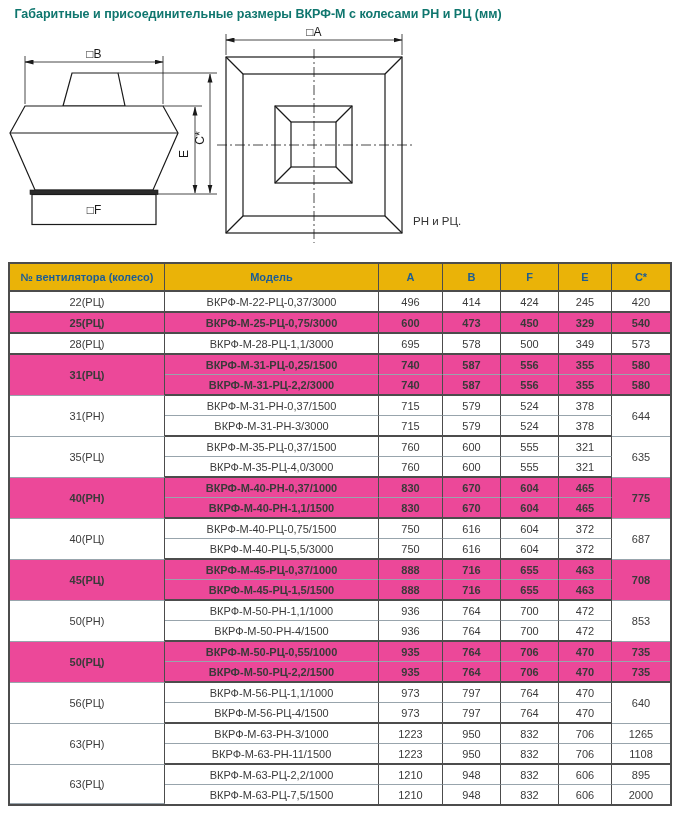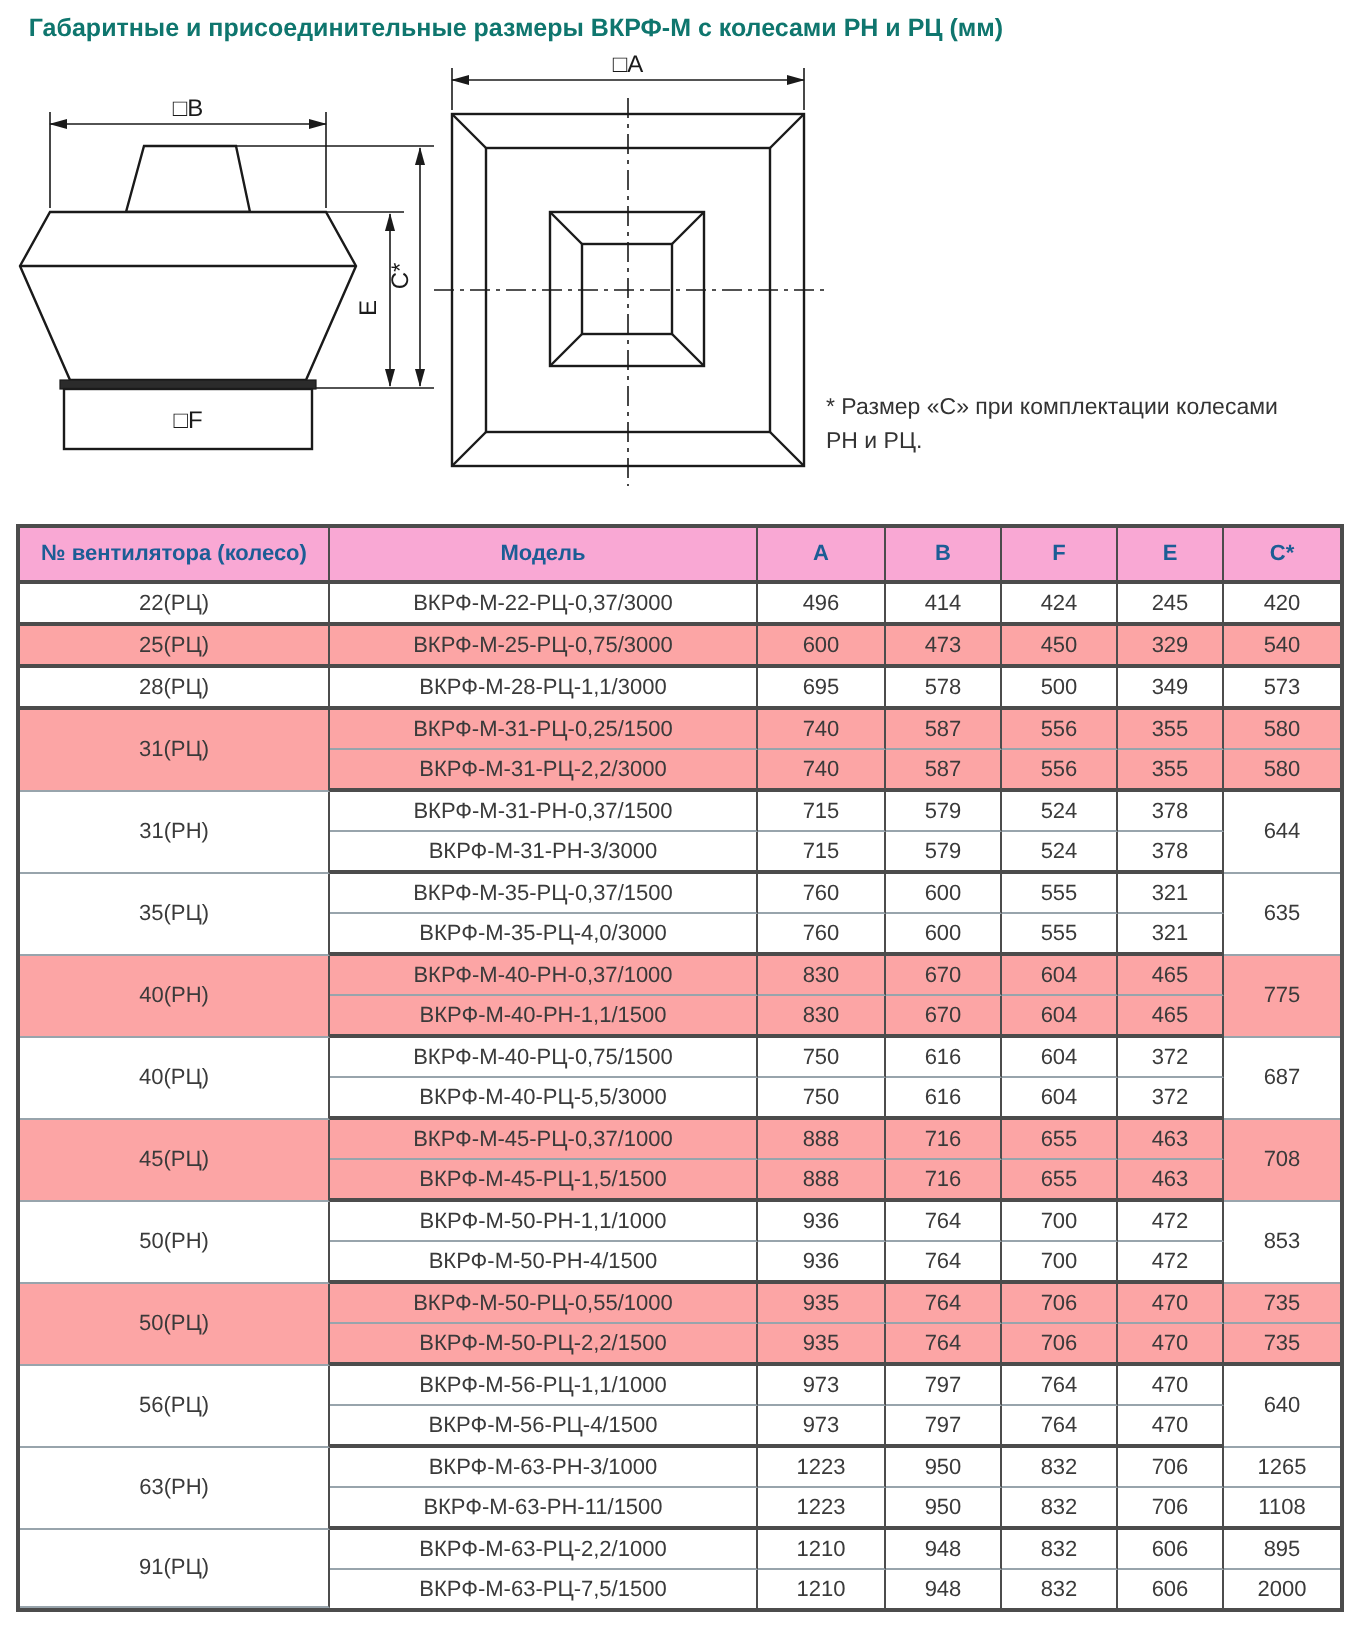--- a/index.html
+++ b/index.html
@@ -38,29 +38,29 @@
   col.c-c { width: 58px; }
   th, td {
     padding: 0; text-align: center; vertical-align: middle;
     border-right: 1px solid #4c4c4c;
     border-bottom: 1px solid #4c4c4c;
     background: #fff;
     height: 19px;
     overflow: hidden; white-space: nowrap;
   }
   thead th {
-    background: #f9a8d4; color: #1c5d95; font-weight: bold;
+    background: #eab308; color: #1c5d95; font-weight: bold;
     height: 26px;
     border-bottom: 2px solid #4c4c4c;
   }
   .noR { border-right: none; }
   tr.ginner td { border-bottom: 1px solid #98a4ac; }
   td.span2 { border-bottom: 2px solid #4c4c4c; }
   tr.gend td { border-bottom: 2px solid #4c4c4c; }
-  tr.shade td { background: #fca5a5; }
+  tr.shade td { background: #ec4899; font-weight: bold; }
   tr.last td, td.lastb { border-bottom: none; }
   svg text { font-family: "Liberation Sans", sans-serif; fill: #1a1a1a; }
 </style>
 </head>
 <body>
 
 <div class="page-title">Габаритные и присоединительные размеры ВКРФ-М с колесами РН и РЦ (мм)</div>
 
 <svg id="side-view" class="drawing" width="232" height="200" viewBox="0 0 232 200">
   <defs>
@@ -116,21 +116,21 @@
     <line x1="139" y1="158" x2="123" y2="142"></line>
   </g>
   <g stroke="#1a1a1a" stroke-width="0.8" fill="none" stroke-dasharray="10 3 2 3">
     <line x1="4" y1="120" x2="200" y2="120"></line>
     <line x1="101" y1="24" x2="101" y2="218"></line>
   </g>
   <text x="101" y="11" font-size="12" text-anchor="middle">□A</text>
 </svg>
 
 <div class="note">
-  <span>* Размер «С» при комплектации колесами</span><br>
+  <br>
   <span>РН и РЦ.</span>
 </div>
 
 <div class="tbl-wrap">
 <table>
   <colgroup>
     <col class="c-fan">
         <col class="c-model">
         <col class="c-a">
         <col class="c-b">
@@ -348,21 +348,21 @@
     <tr class="gend">
       <td>ВКРФ-М-63-РН-11/1500</td>
       <td>1223</td>
       <td>950</td>
       <td>832</td>
       <td>706</td>
       <td class="noR">1108</td>
     </tr>
 
     <tr class="ginner">
-      <td class="span2 lastb" rowspan="2">91(РЦ)</td>
+      <td class="span2 lastb" rowspan="2">63(РЦ)</td>
       <td>ВКРФ-М-63-РЦ-2,2/1000</td>
       <td>1210</td>
       <td>948</td>
       <td>832</td>
       <td>606</td>
       <td class="noR">895</td>
     </tr>
     <tr class="last">
       <td>ВКРФ-М-63-РЦ-7,5/1500</td>
       <td>1210</td>

